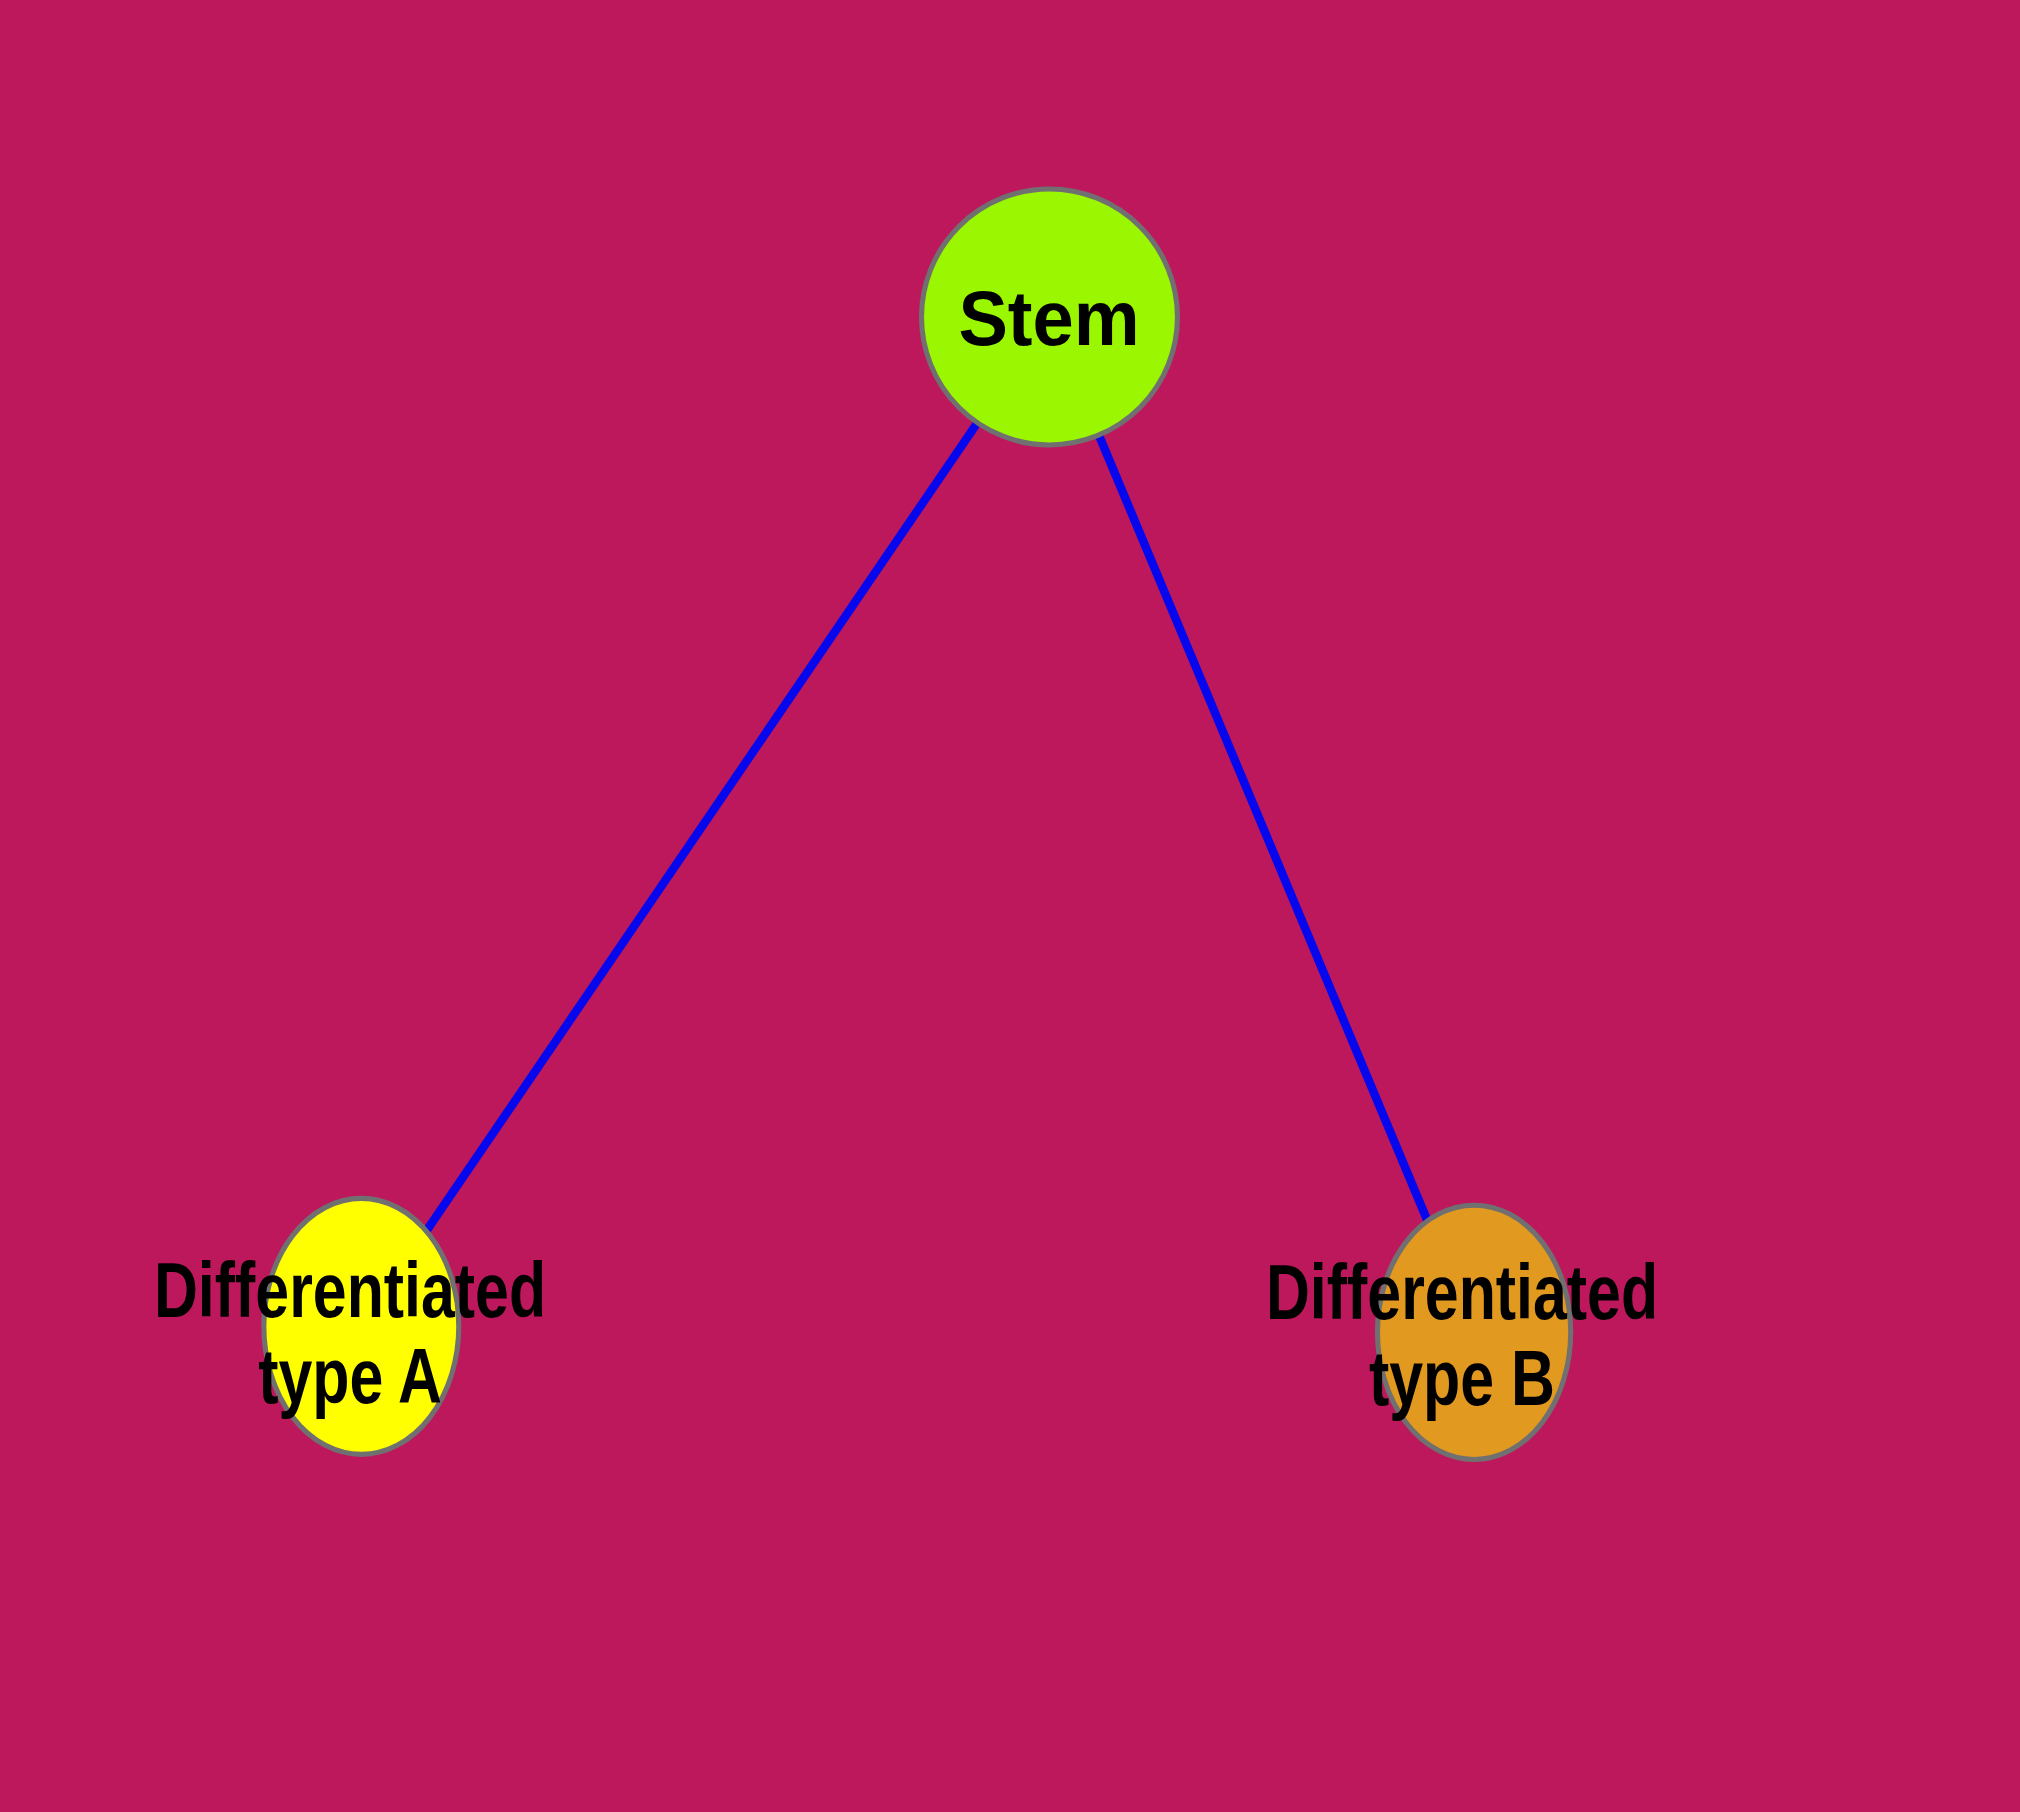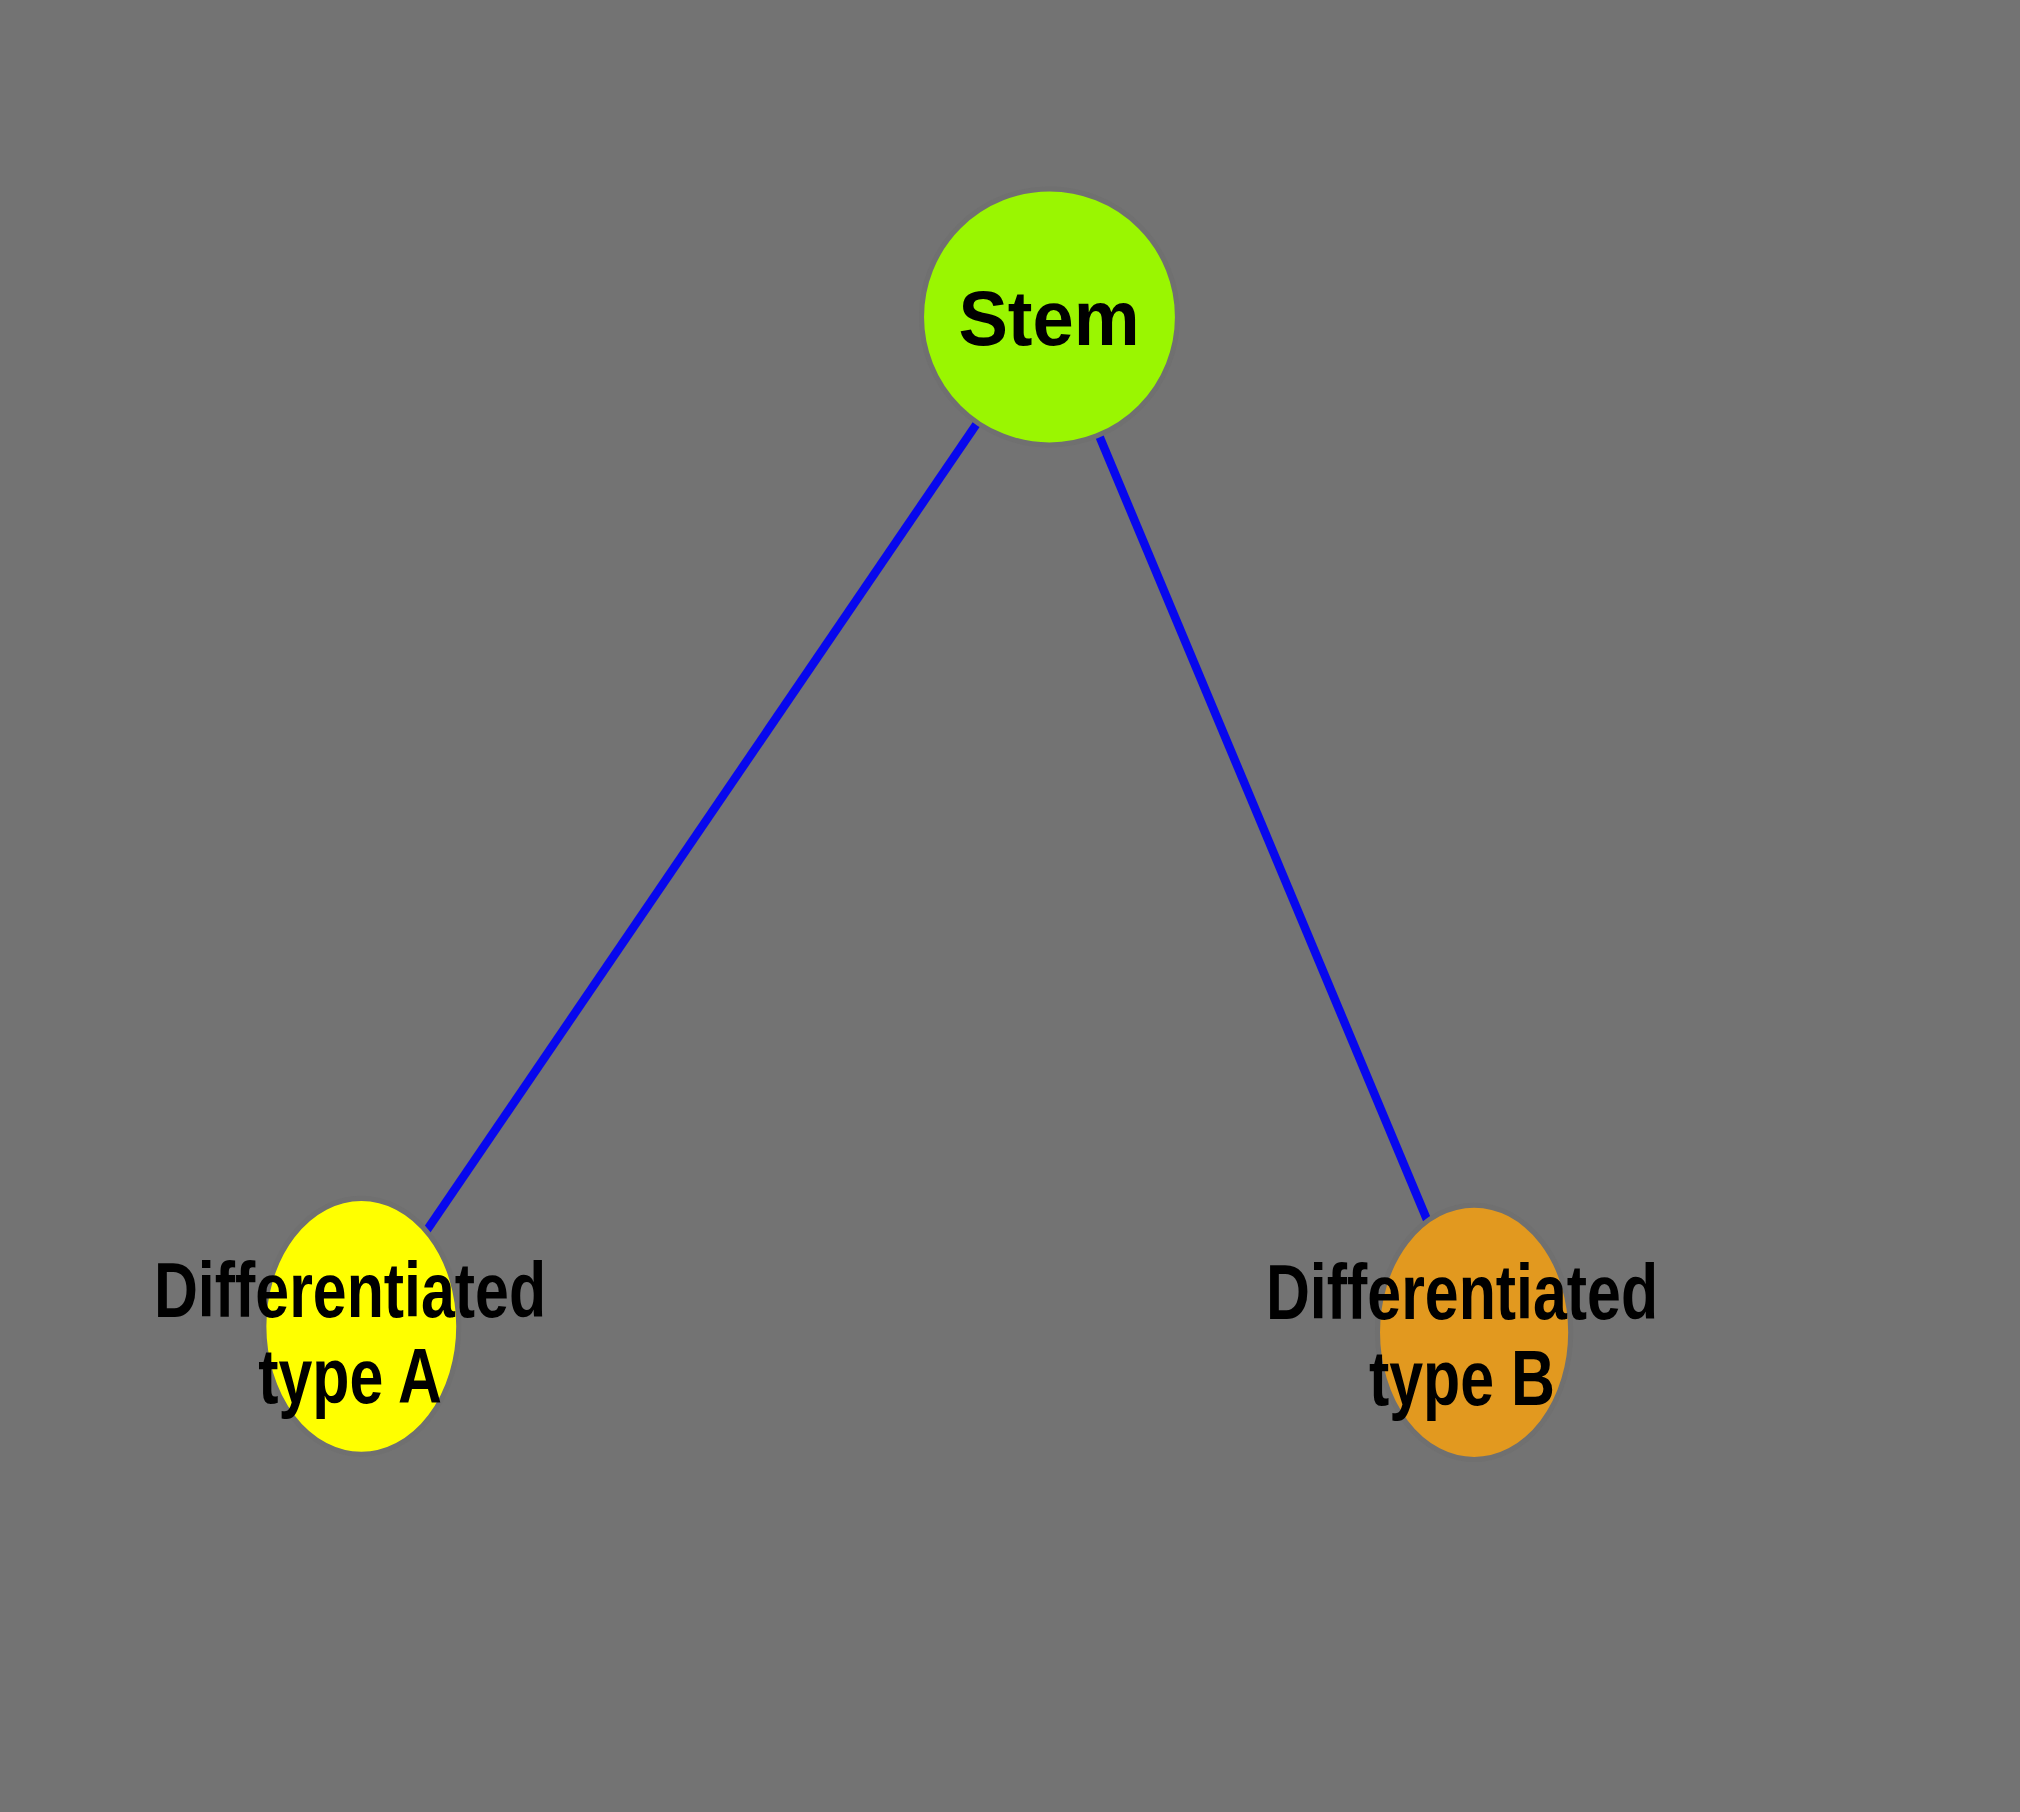--- a/index.html
+++ b/index.html
@@ -30,21 +30,21 @@
   .node-label.label-multi {
     transform: translate(-50%, -50%) scaleX(0.78);
   }
   .node-label .label-line {
     display: block;
   }
 </style>
 </head>
 <body>
 
-<div class="canvas" style="width: 2021px; height: 1812px; background: #737373;">
+<div class="canvas" style="width: 2021px; height: 1812px; background: #be185d;">
   <svg id="graph-svg" xmlns="http://www.w3.org/2000/svg" width="2021" height="1812" viewBox="0 0 2384 2138">
     <line x1="1238" y1="374" x2="426" y2="1565" stroke="#0707ee" stroke-width="10"></line>
     <line x1="1238" y1="374" x2="1739" y2="1572" stroke="#0707ee" stroke-width="10"></line>
     <ellipse cx="1238" cy="374" rx="151" ry="151" fill="#9af601" stroke="#707070" stroke-width="6"></ellipse>
     <ellipse cx="426" cy="1565" rx="115" ry="151" fill="#ffff00" stroke="#707070" stroke-width="6"></ellipse>
     <ellipse cx="1739" cy="1572" rx="114" ry="150" fill="#e2991f" stroke="#707070" stroke-width="6"></ellipse>
   </svg>
 
   <div class="node-label label-single" style="left: 1049px; top: 319px; color: rgb(0, 0, 0);">Stem</div>
 

